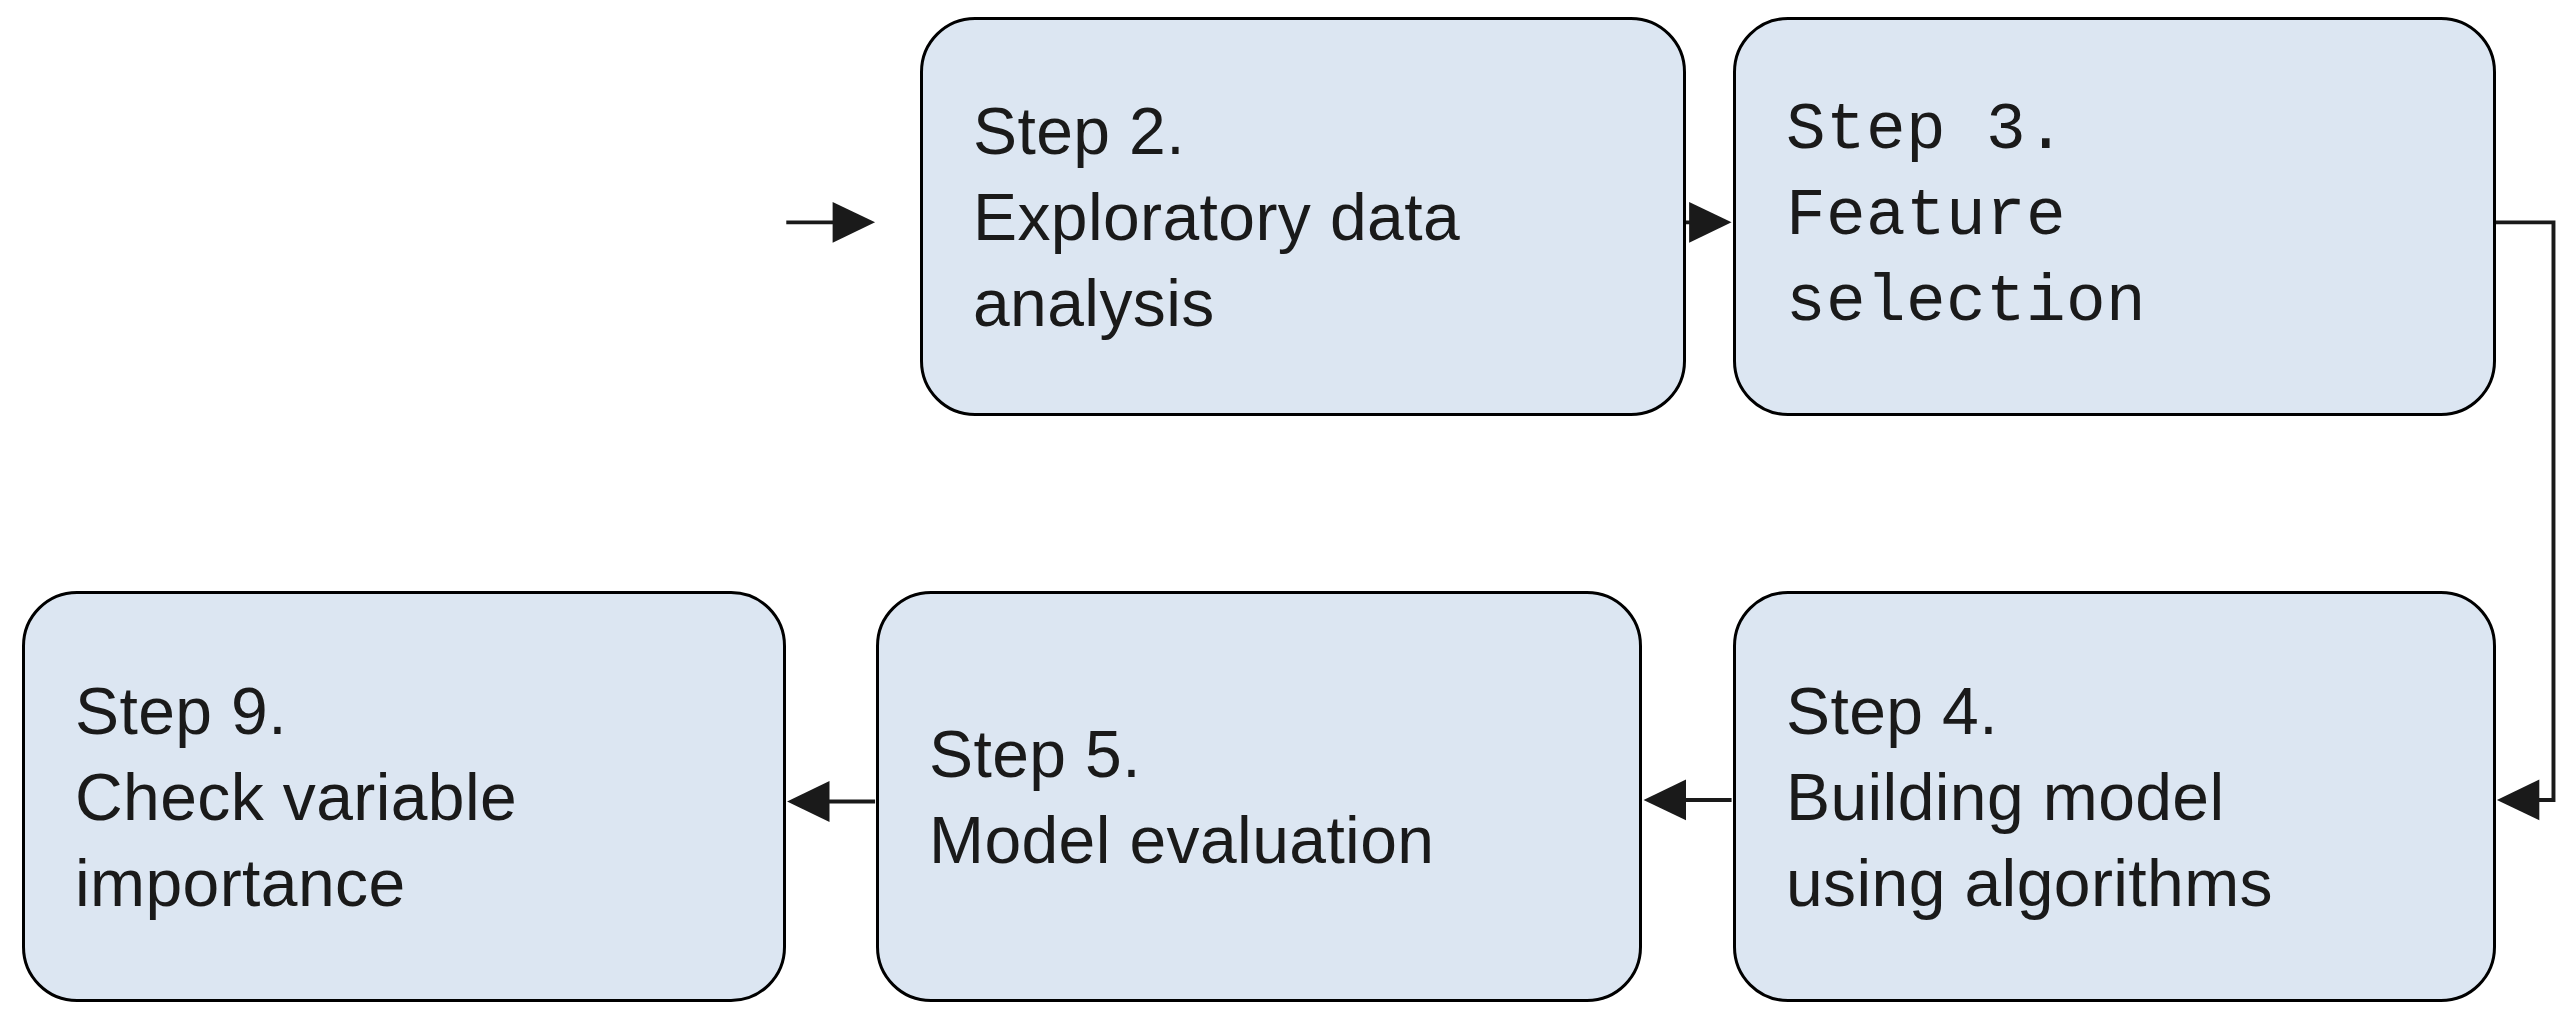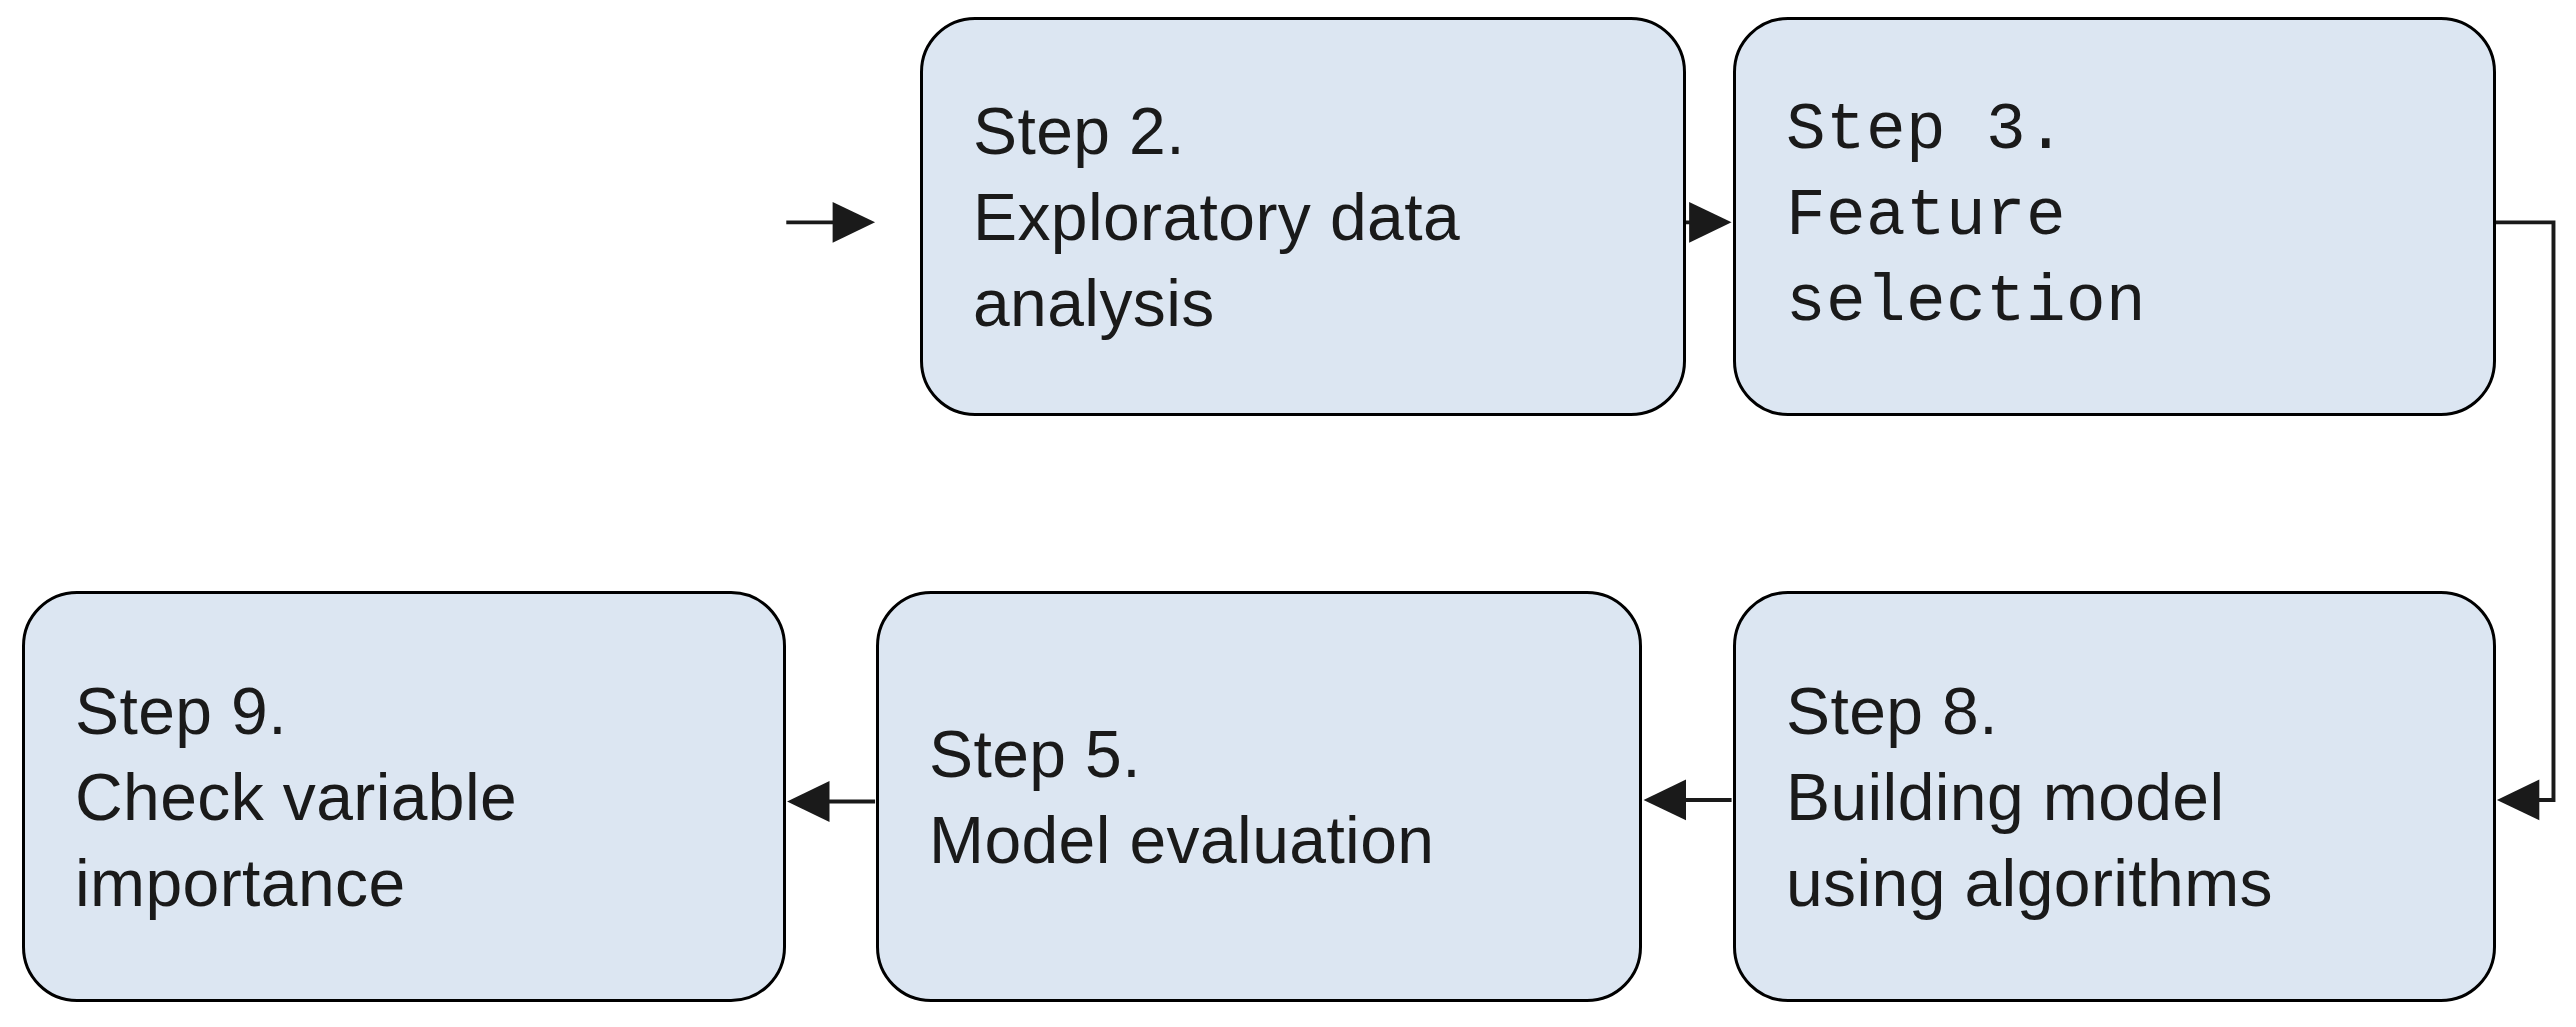--- a/index.html
+++ b/index.html
@@ -88,21 +88,21 @@
 Exploratory data
 analysis</span>
   </div>
 
   <div class="step-box pos-step3">
     <span class="step-text">Step 3.
 Feature selection</span>
   </div>
 
   <div class="step-box pos-step4">
-    <span class="step-text">Step 8.
+    <span class="step-text">Step 4.
 Building model
 using algorithms</span>
   </div>
 
   <div class="step-box pos-step5">
     <span class="step-text">Step 5.
 Model evaluation</span>
   </div>
 
   <div class="step-box pos-step6">

